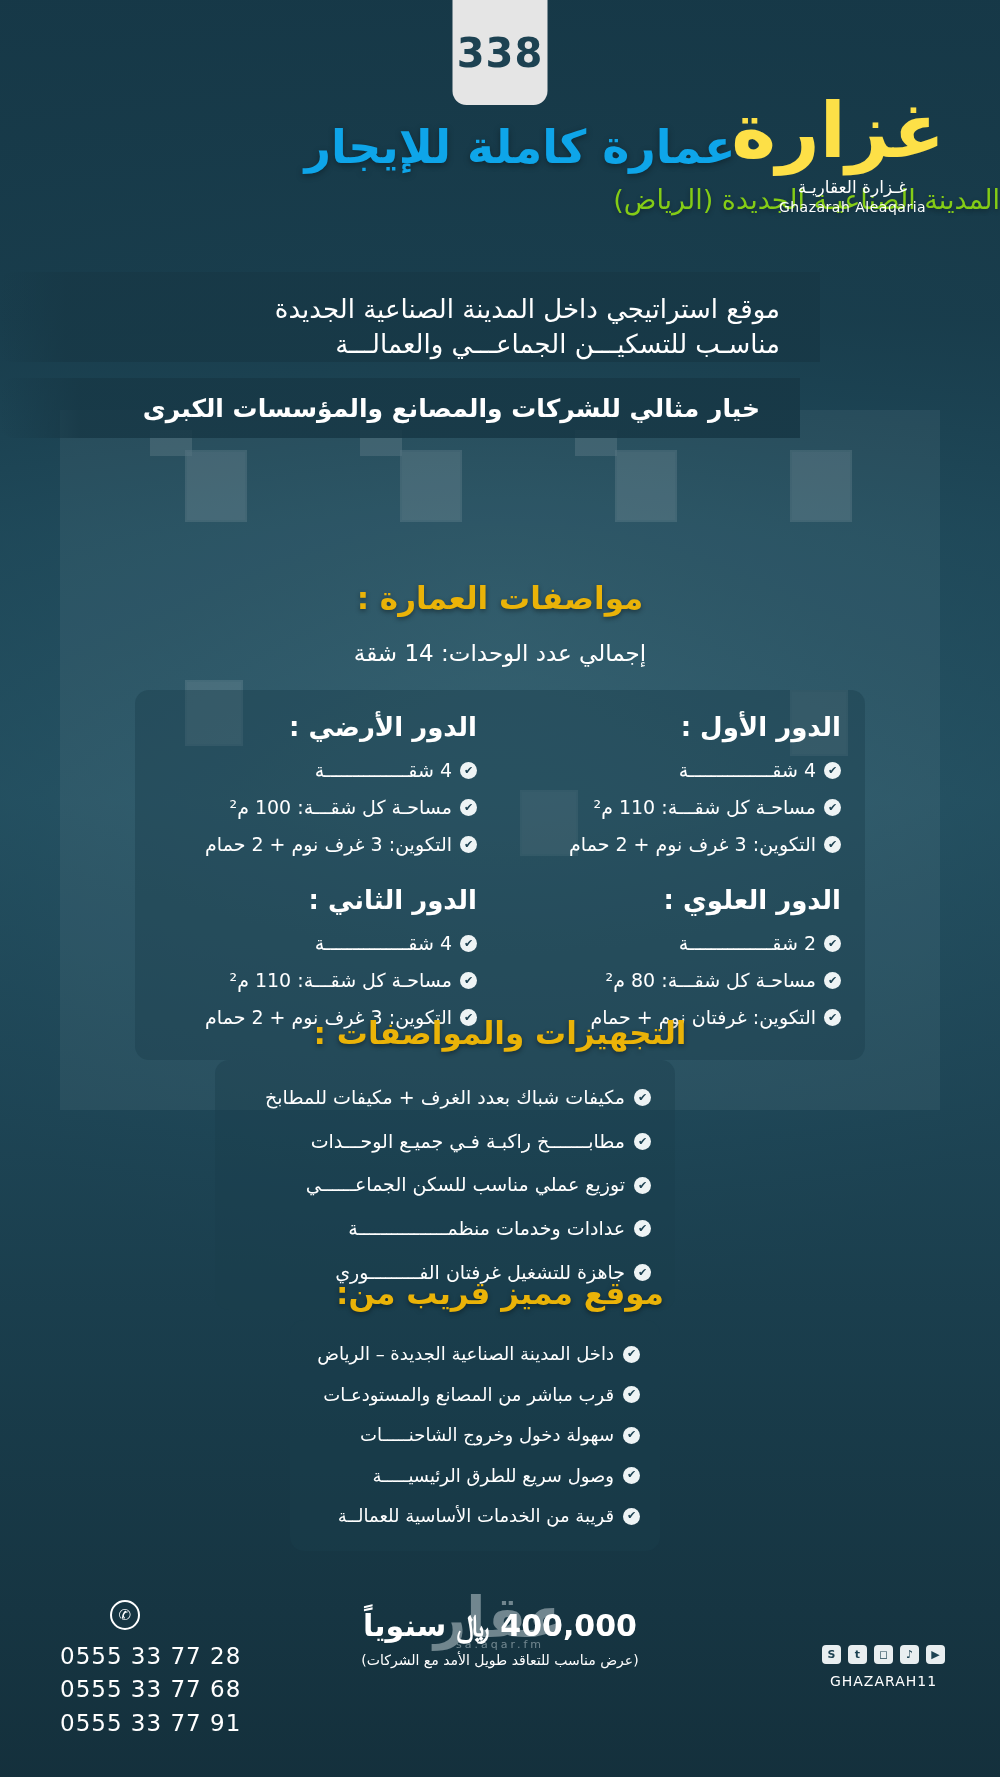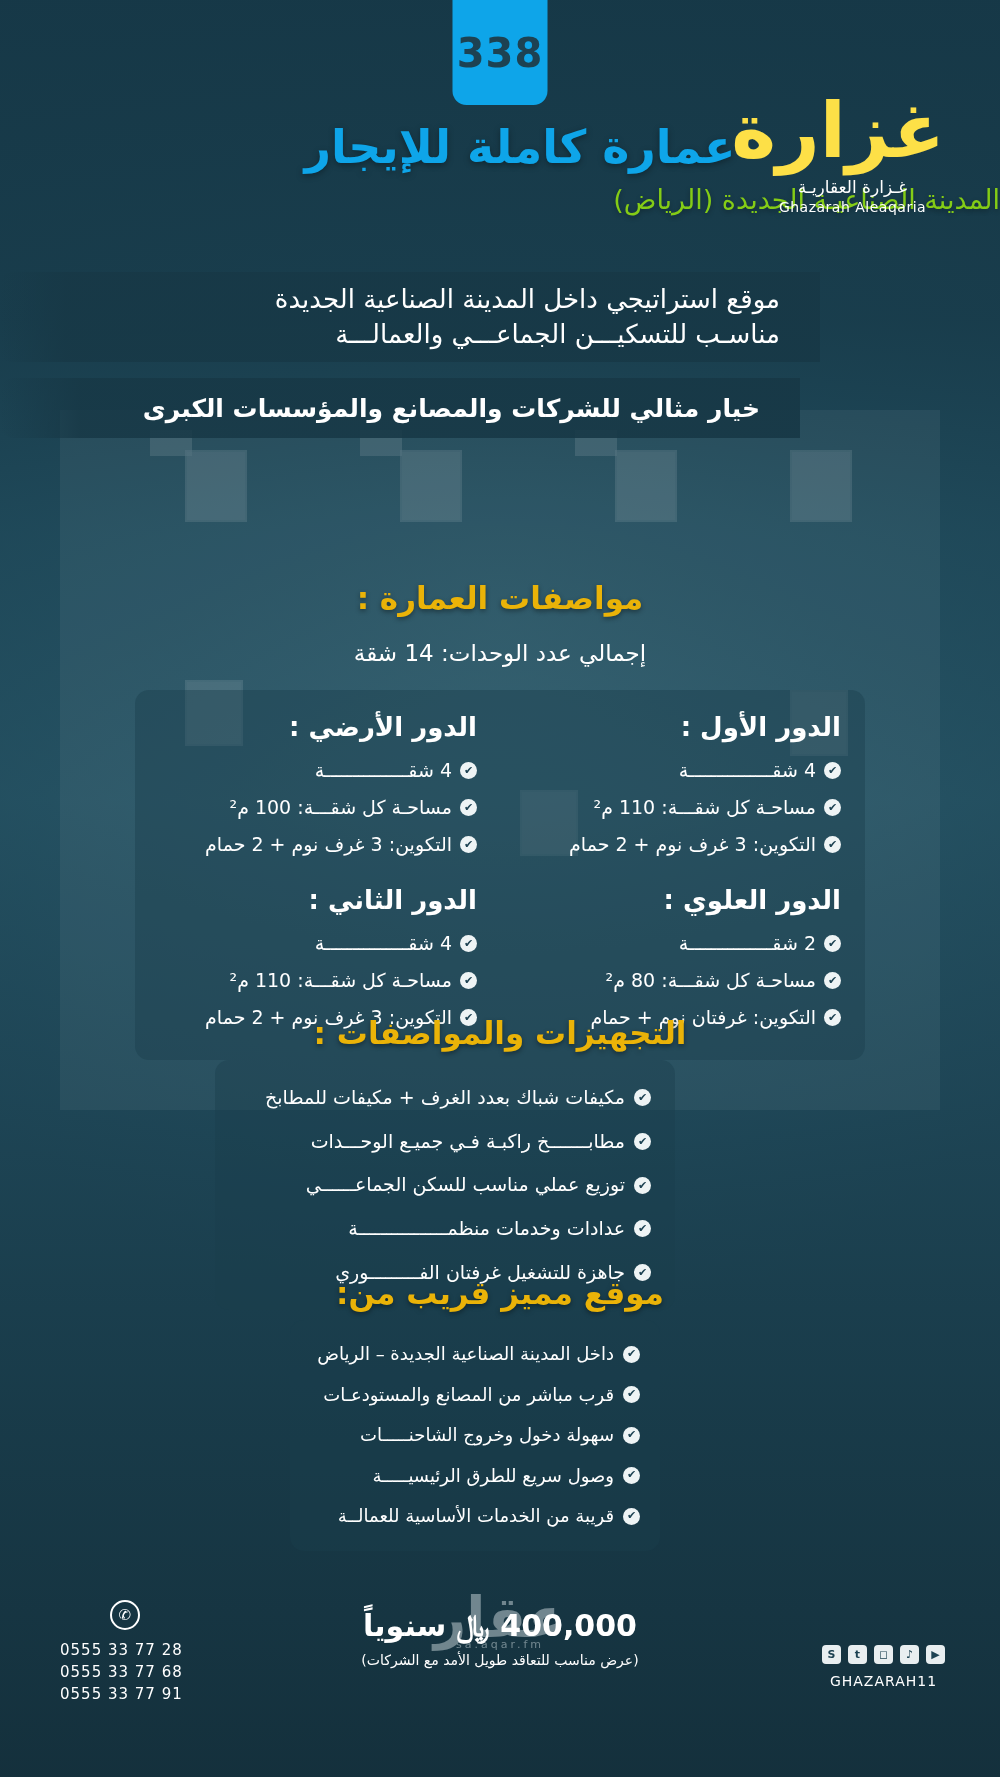--- a/index.html
+++ b/index.html
@@ -24,21 +24,21 @@
     position:absolute; left:0; right:0; top:390px; height:760px;
     opacity:0.30;
   }
   .bwall { position:absolute; background:#9fb5bd; opacity:0.30; }
   .bwin  { position:absolute; background:#e9eef0; opacity:0.55; border:2px solid #cdd8dc; }
   .bac   { position:absolute; background:#cfd9dd; opacity:0.55; }
 
   
   #badge {
     position:absolute; left:50%; transform:translateX(-50%); top:0;
-    width:95px; height:105px; background:#0ea5e9;
+    width:95px; height:105px; background:#e5e5e5;
     border-bottom-left-radius:14px; border-bottom-right-radius:14px;
     display:flex; align-items:center; justify-content:center;
     z-index:5;
   }
   #badge span { color:#1d4252; font-size:40px; font-weight:bold; letter-spacing:1px; }
 
   
   #header { position:absolute; top:120px; left:0; right:0; z-index:4; }
   #title {
     text-align:center; font-size:46px; font-weight:bold; color:#0ea5e9;
@@ -53,21 +53,21 @@
   #logo { position:absolute; top:95px; left:760px; width:185px; text-align:center; z-index:6; }
   #logo .mark { font-size:76px; line-height:0.95; color:#fde047; font-weight:bold; letter-spacing:-4px; }
   #logo .ar { font-size:17px; letter-spacing:2px; margin-top:10px; color:#ffffff; }
   #logo .en { font-size:14px; letter-spacing:0.5px; color:#ffffff; margin-top:2px; }
 
   
   #banner1 {
     position:absolute; top:272px; left:0; width:820px; height:90px;
     background:linear-gradient(90deg, rgba(23,56,70,0.0) 0%, rgba(23,56,70,0.82) 8%, rgba(23,56,70,0.88) 100%);
     border-top-left-radius:12px; border-bottom-left-radius:12px;
-    display:flex; flex-direction:column; justify-content:center;
+    display:flex; flex-direction:column; justify-content:flex-end;
     padding-right:40px; z-index:4;
   }
   #banner1 div { font-size:26px; line-height:1.35; color:#ffffff; text-align:right; }
   #banner2 {
     position:absolute; top:378px; left:0; width:800px; height:60px;
     background:linear-gradient(90deg, rgba(23,56,70,0.0) 0%, rgba(23,56,70,0.85) 10%, rgba(23,56,70,0.92) 100%);
     border-top-left-radius:14px; border-bottom-left-radius:14px;
     display:flex; align-items:center; padding-right:40px; z-index:4;
   }
   #banner2 span { font-size:25px; font-weight:bold; }
@@ -120,21 +120,21 @@
     display:flex; align-items:center; gap:9px;
   }
 
   
   #phones { position:absolute; left:60px; top:1600px; z-index:6; text-align:left; direction:ltr; }
   #phone-icon {
     width:30px; height:30px; border-radius:50%; border:2px solid #fff;
     display:flex; align-items:center; justify-content:center; font-size:15px;
     margin-bottom:10px; margin-left:50px;
   }
-  #phones .num { font-size:15px; letter-spacing:1px; line-height:1.45; }
+  #phones .num { font-size:23px; letter-spacing:1px; line-height:1.45; }
 
   #price { position:absolute; left:50%; transform:translateX(-50%); top:1605px; text-align:center; z-index:6; }
   #price .lbl { font-size:25px; font-weight:bold; }
   #price .val { font-size:30px; font-weight:bold; margin-top:3px; }
   #price .note { font-size:14px; margin-top:8px; }
 
   #watermark {
     position:absolute; left:50%; transform:translateX(-50%); top:1585px;
     text-align:center; opacity:0.45; z-index:5; pointer-events:none;
   }

